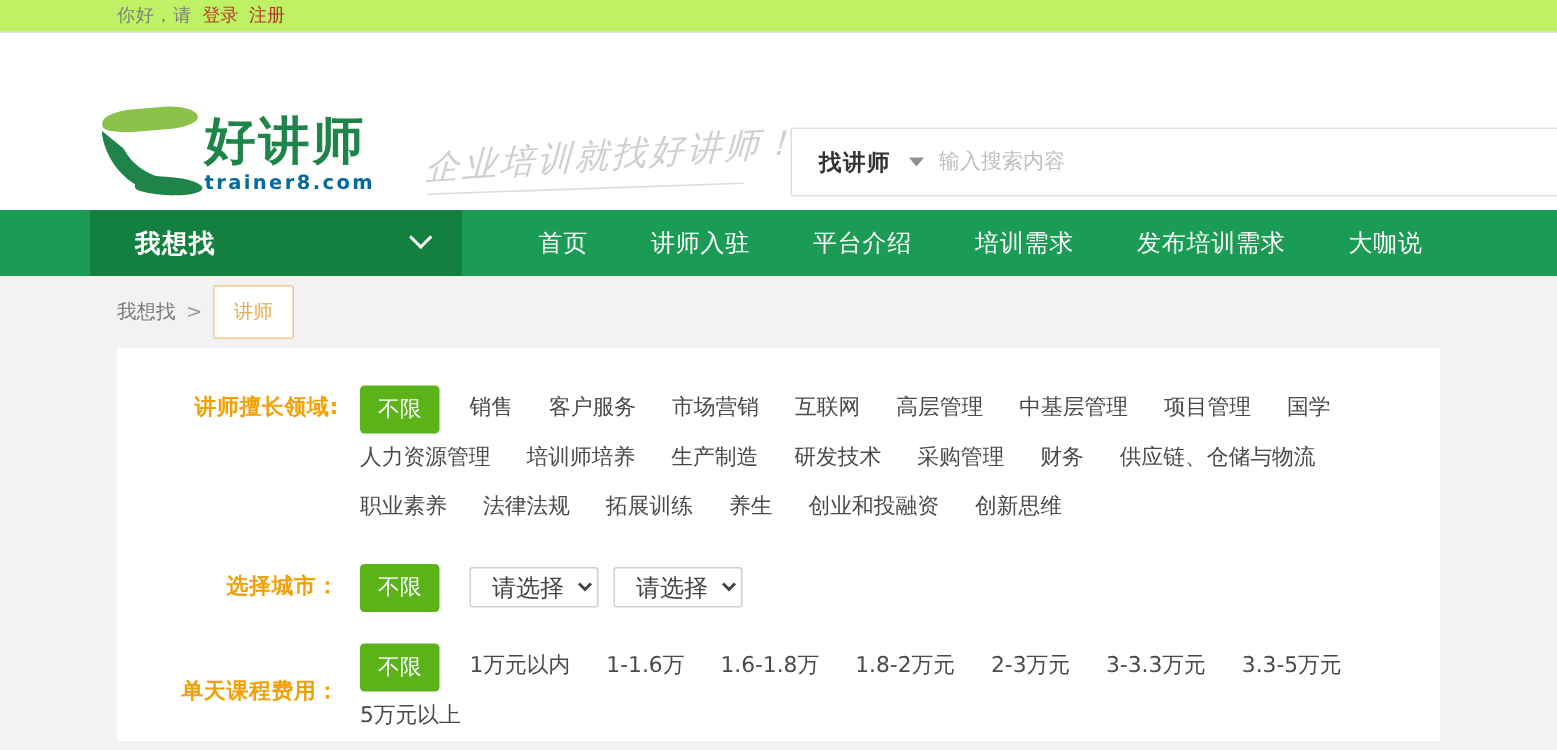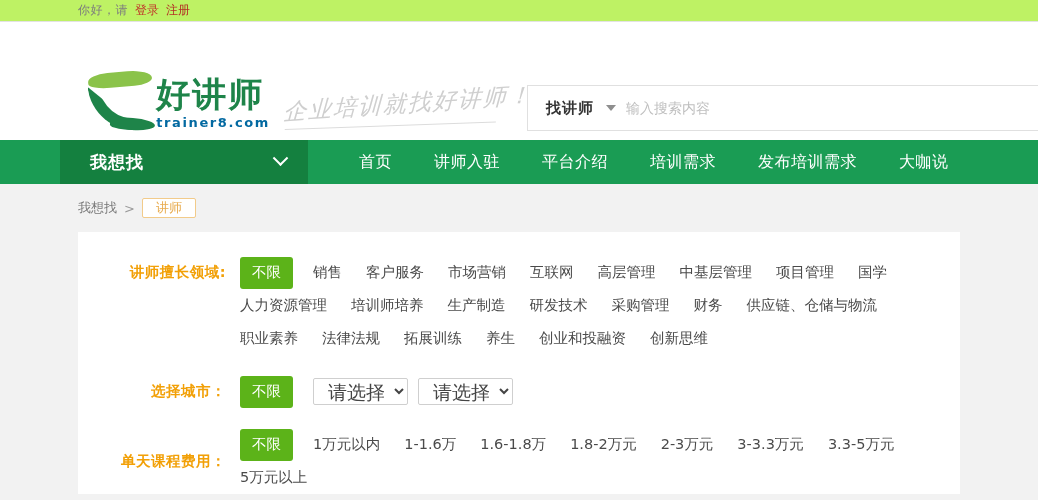--- a/index.html
+++ b/index.html
@@ -33,21 +33,21 @@
   
   .header {
     position: relative;
     height: 118px;
     background: #ffffff;
     display: flex;
     align-items: center;
   }
   .logo-wrap {
     position: absolute;
-    left: 80px; top: 48px;
+    left: 60px; top: 48px;
     width: 190px; height: 62px;
     display: flex; align-items: flex-end;
   }
   .logo-mark { position: relative; width: 80px; height: 62px; }
   .logo-mark .stroke-top {
     position: absolute; left: 8px; top: 2px;
     width: 64px; height: 15px;
     background: #8bc34a;
     border-radius: 50% 60% 45% 55% / 80% 90% 70% 60%;
     transform: rotate(-5deg);
@@ -175,21 +175,21 @@
   
   .crumbs {
     height: 48px;
     display: flex; align-items: center;
     padding-left: 78px;
     font-size: 13px; color: #777;
   }
   .crumbs .sep { margin: 0 7px; color: #999; }
   .crumb-tag {
     display: inline-flex; align-items: center; justify-content: center;
-    min-width: 54px; height: 20px;
+    min-width: 54px; height: 36px;
     border: 1px solid #f2cb8a;
     color: #e8ab4e;
     font-size: 13px;
     padding: 0 10px;
     border-radius: 2px;
     background: #fff;
     cursor: pointer;
   }
 
   
@@ -241,21 +241,21 @@
     margin-right: 20px;
     padding: 16px 12px;
     cursor: pointer;
   }
   .sel {
     height: 27px;
     min-width: 80px;
     border: 1px solid #cfcfcf;
     background: #fff;
     color: #444;
-    font-size: 19px;
+    font-size: 16px;
     font-family: "DejaVu Sans", "Liberation Sans", sans-serif;
     padding: 0 6px 0 10px;
     margin-right: 10px;
     cursor: pointer;
     border-radius: 2px;
   }
   .sel.narrow { min-width: 66px; }
 </style>
 </head>
 <body>

